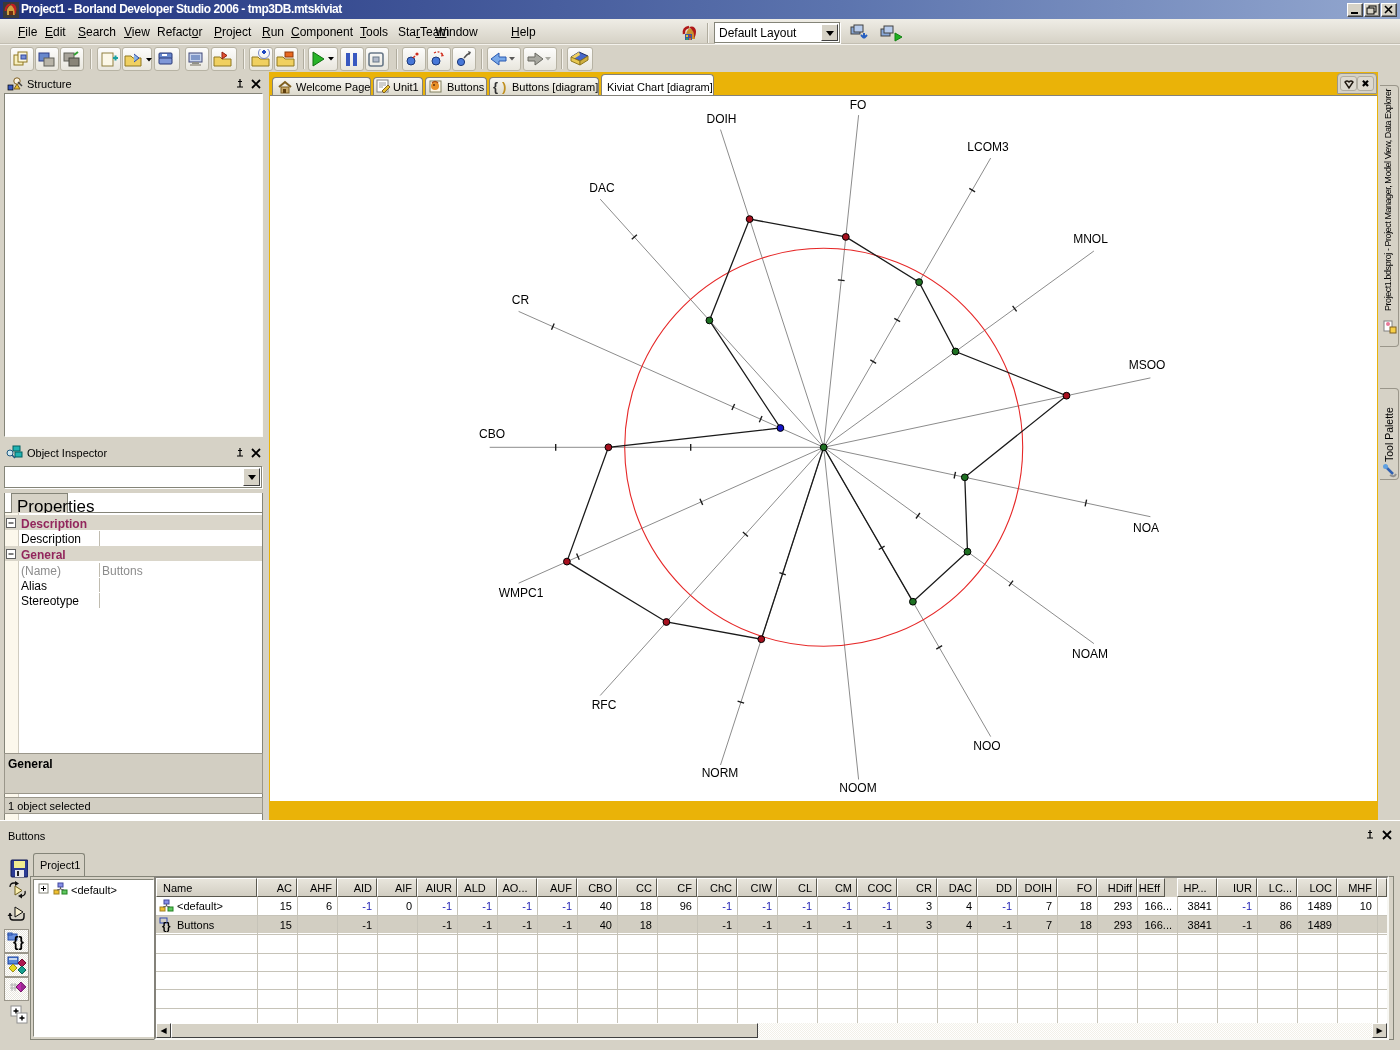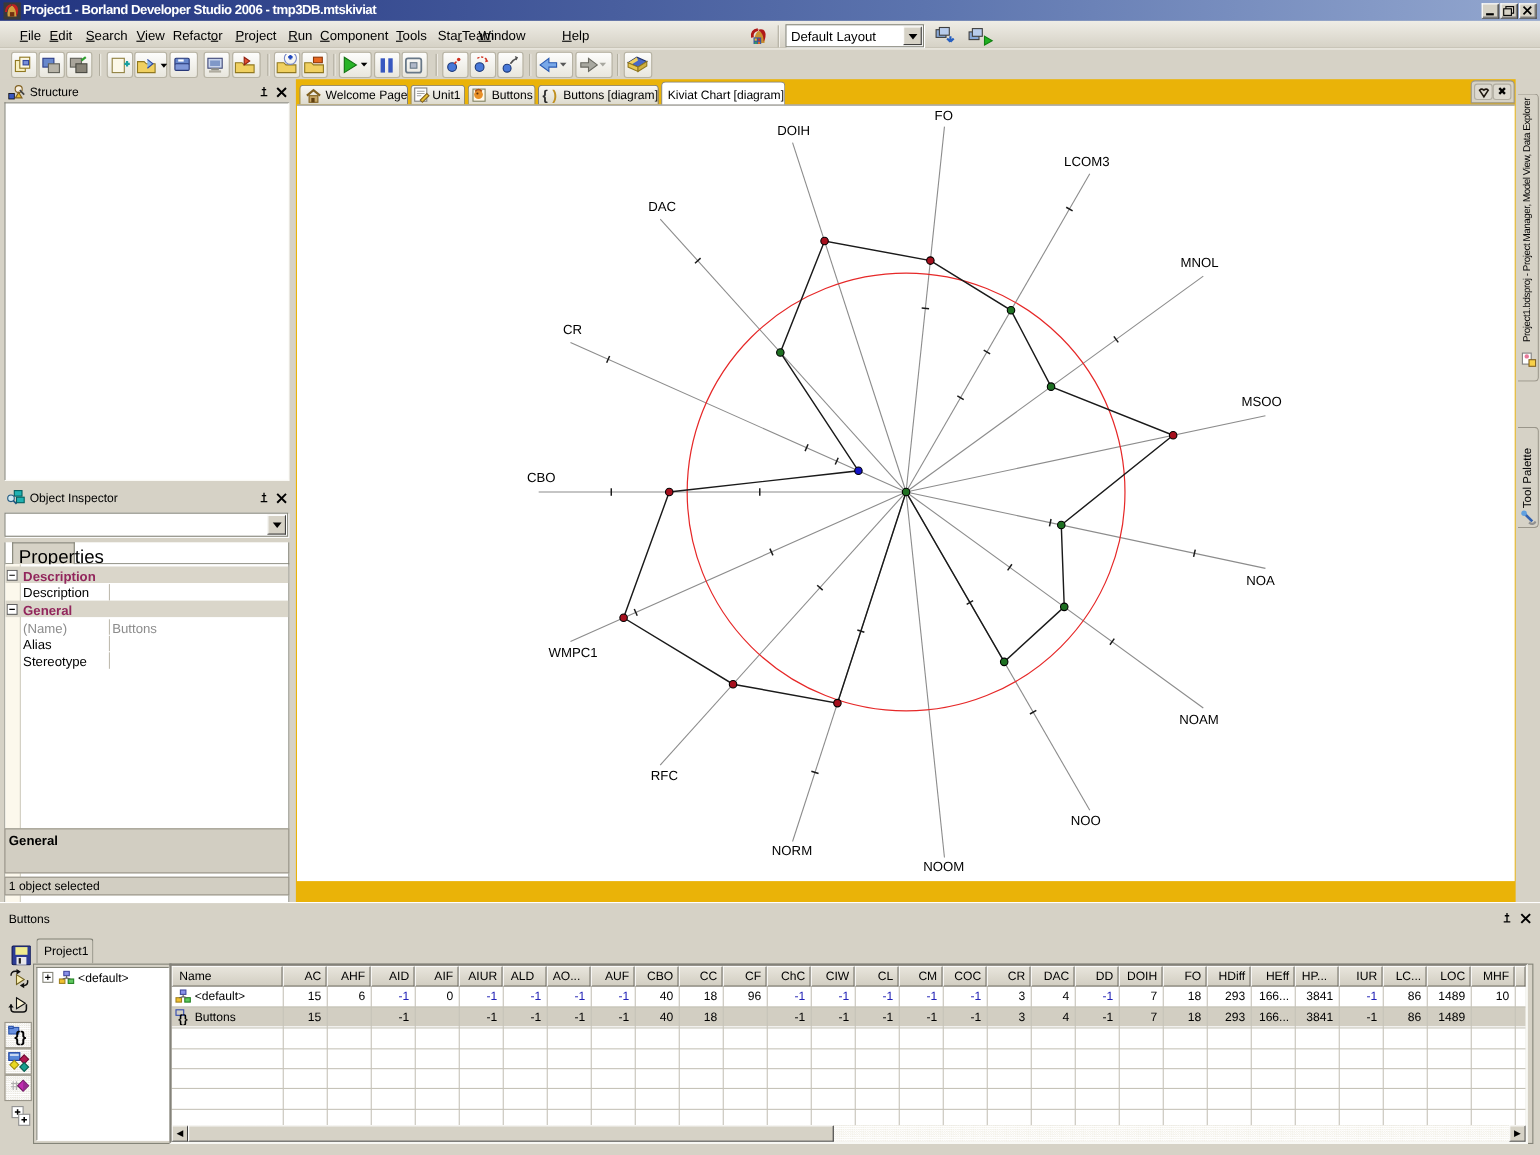--- a/index.html
+++ b/index.html
@@ -504,21 +504,21 @@
 <div class="hcell" style="left:737px;top:57px;width:40px;height:19px;padding:3px 4px 0 0;text-align:right">CIW</div>
 <div class="hcell" style="left:777px;top:57px;width:40px;height:19px;padding:3px 4px 0 0;text-align:right">CL</div>
 <div class="hcell" style="left:817px;top:57px;width:40px;height:19px;padding:3px 4px 0 0;text-align:right">CM</div>
 <div class="hcell" style="left:857px;top:57px;width:40px;height:19px;padding:3px 4px 0 0;text-align:right">COC</div>
 <div class="hcell" style="left:897px;top:57px;width:40px;height:19px;padding:3px 4px 0 0;text-align:right">CR</div>
 <div class="hcell" style="left:937px;top:57px;width:40px;height:19px;padding:3px 4px 0 0;text-align:right">DAC</div>
 <div class="hcell" style="left:977px;top:57px;width:40px;height:19px;padding:3px 4px 0 0;text-align:right">DD</div>
 <div class="hcell" style="left:1017px;top:57px;width:40px;height:19px;padding:3px 4px 0 0;text-align:right">DOIH</div>
 <div class="hcell" style="left:1057px;top:57px;width:40px;height:19px;padding:3px 4px 0 0;text-align:right">FO</div>
 <div class="hcell" style="left:1097px;top:57px;width:40px;height:19px;padding:3px 4px 0 0;text-align:right">HDiff</div>
-<div class="hcell" style="left:1137px;top:57px;width:40px;height:19px;padding:3px 4px 0 0;text-align:right">HEff</div>
+<div class="hcell" style="left:1137px;top:57px;width:28px;height:19px;padding:3px 4px 0 0;text-align:right">HEff</div>
 <div class="hcell" style="left:1177px;top:57px;width:40px;height:19px;padding:3px 4px 0 0;text-align:center">HP...</div>
 <div class="hcell" style="left:1217px;top:57px;width:40px;height:19px;padding:3px 4px 0 0;text-align:right">IUR</div>
 <div class="hcell" style="left:1257px;top:57px;width:40px;height:19px;padding:3px 4px 0 0;text-align:right">LC...</div>
 <div class="hcell" style="left:1297px;top:57px;width:40px;height:19px;padding:3px 4px 0 0;text-align:right">LOC</div>
 <div class="hcell" style="left:1337px;top:57px;width:40px;height:19px;padding:3px 4px 0 0;text-align:right">MHF</div>
 <div class="hcell" style="left:1377px;top:57px;width:10px;height:19px"></div>
 <div class="abs" style="left:156px;top:76px;width:1231px;height:126px;background:#fff"></div>
 <div class="abs" style="left:156px;top:94px;width:1231px;height:18px;background:#d2cec2"></div>
 <div class="vline" style="left:257px;top:76px;height:126px"></div>
 <div class="vline" style="left:297px;top:76px;height:126px"></div>

